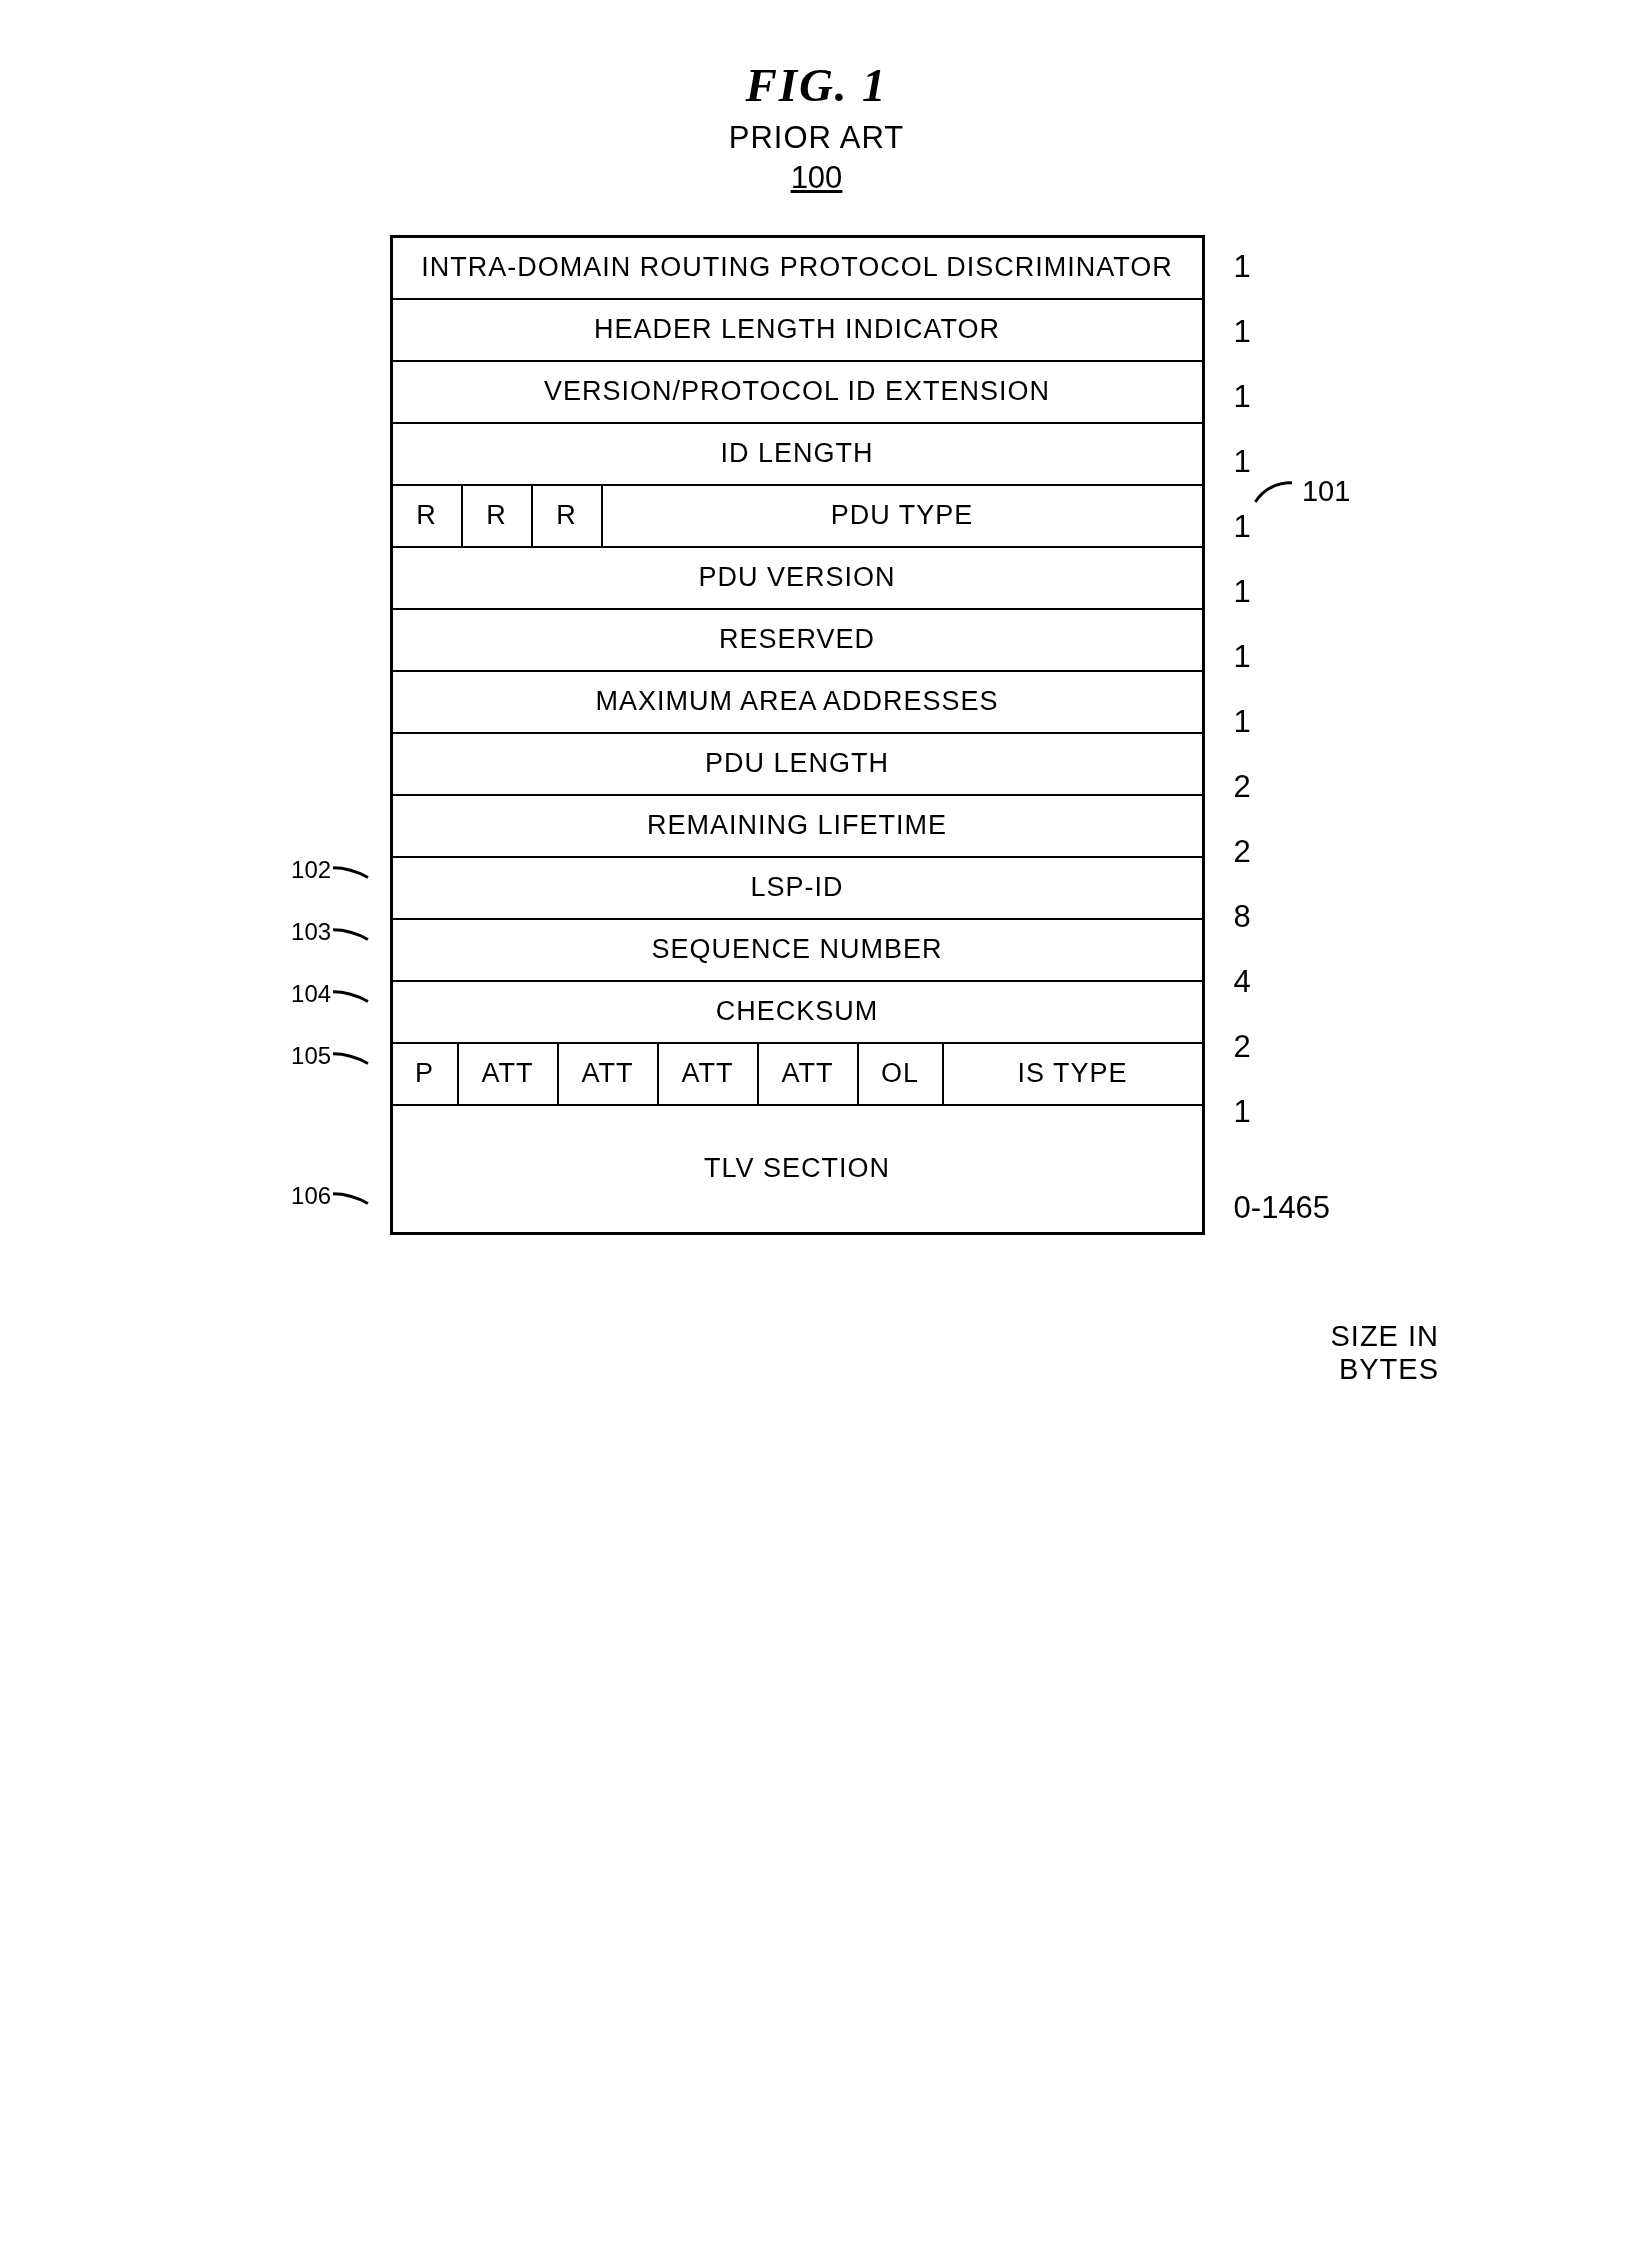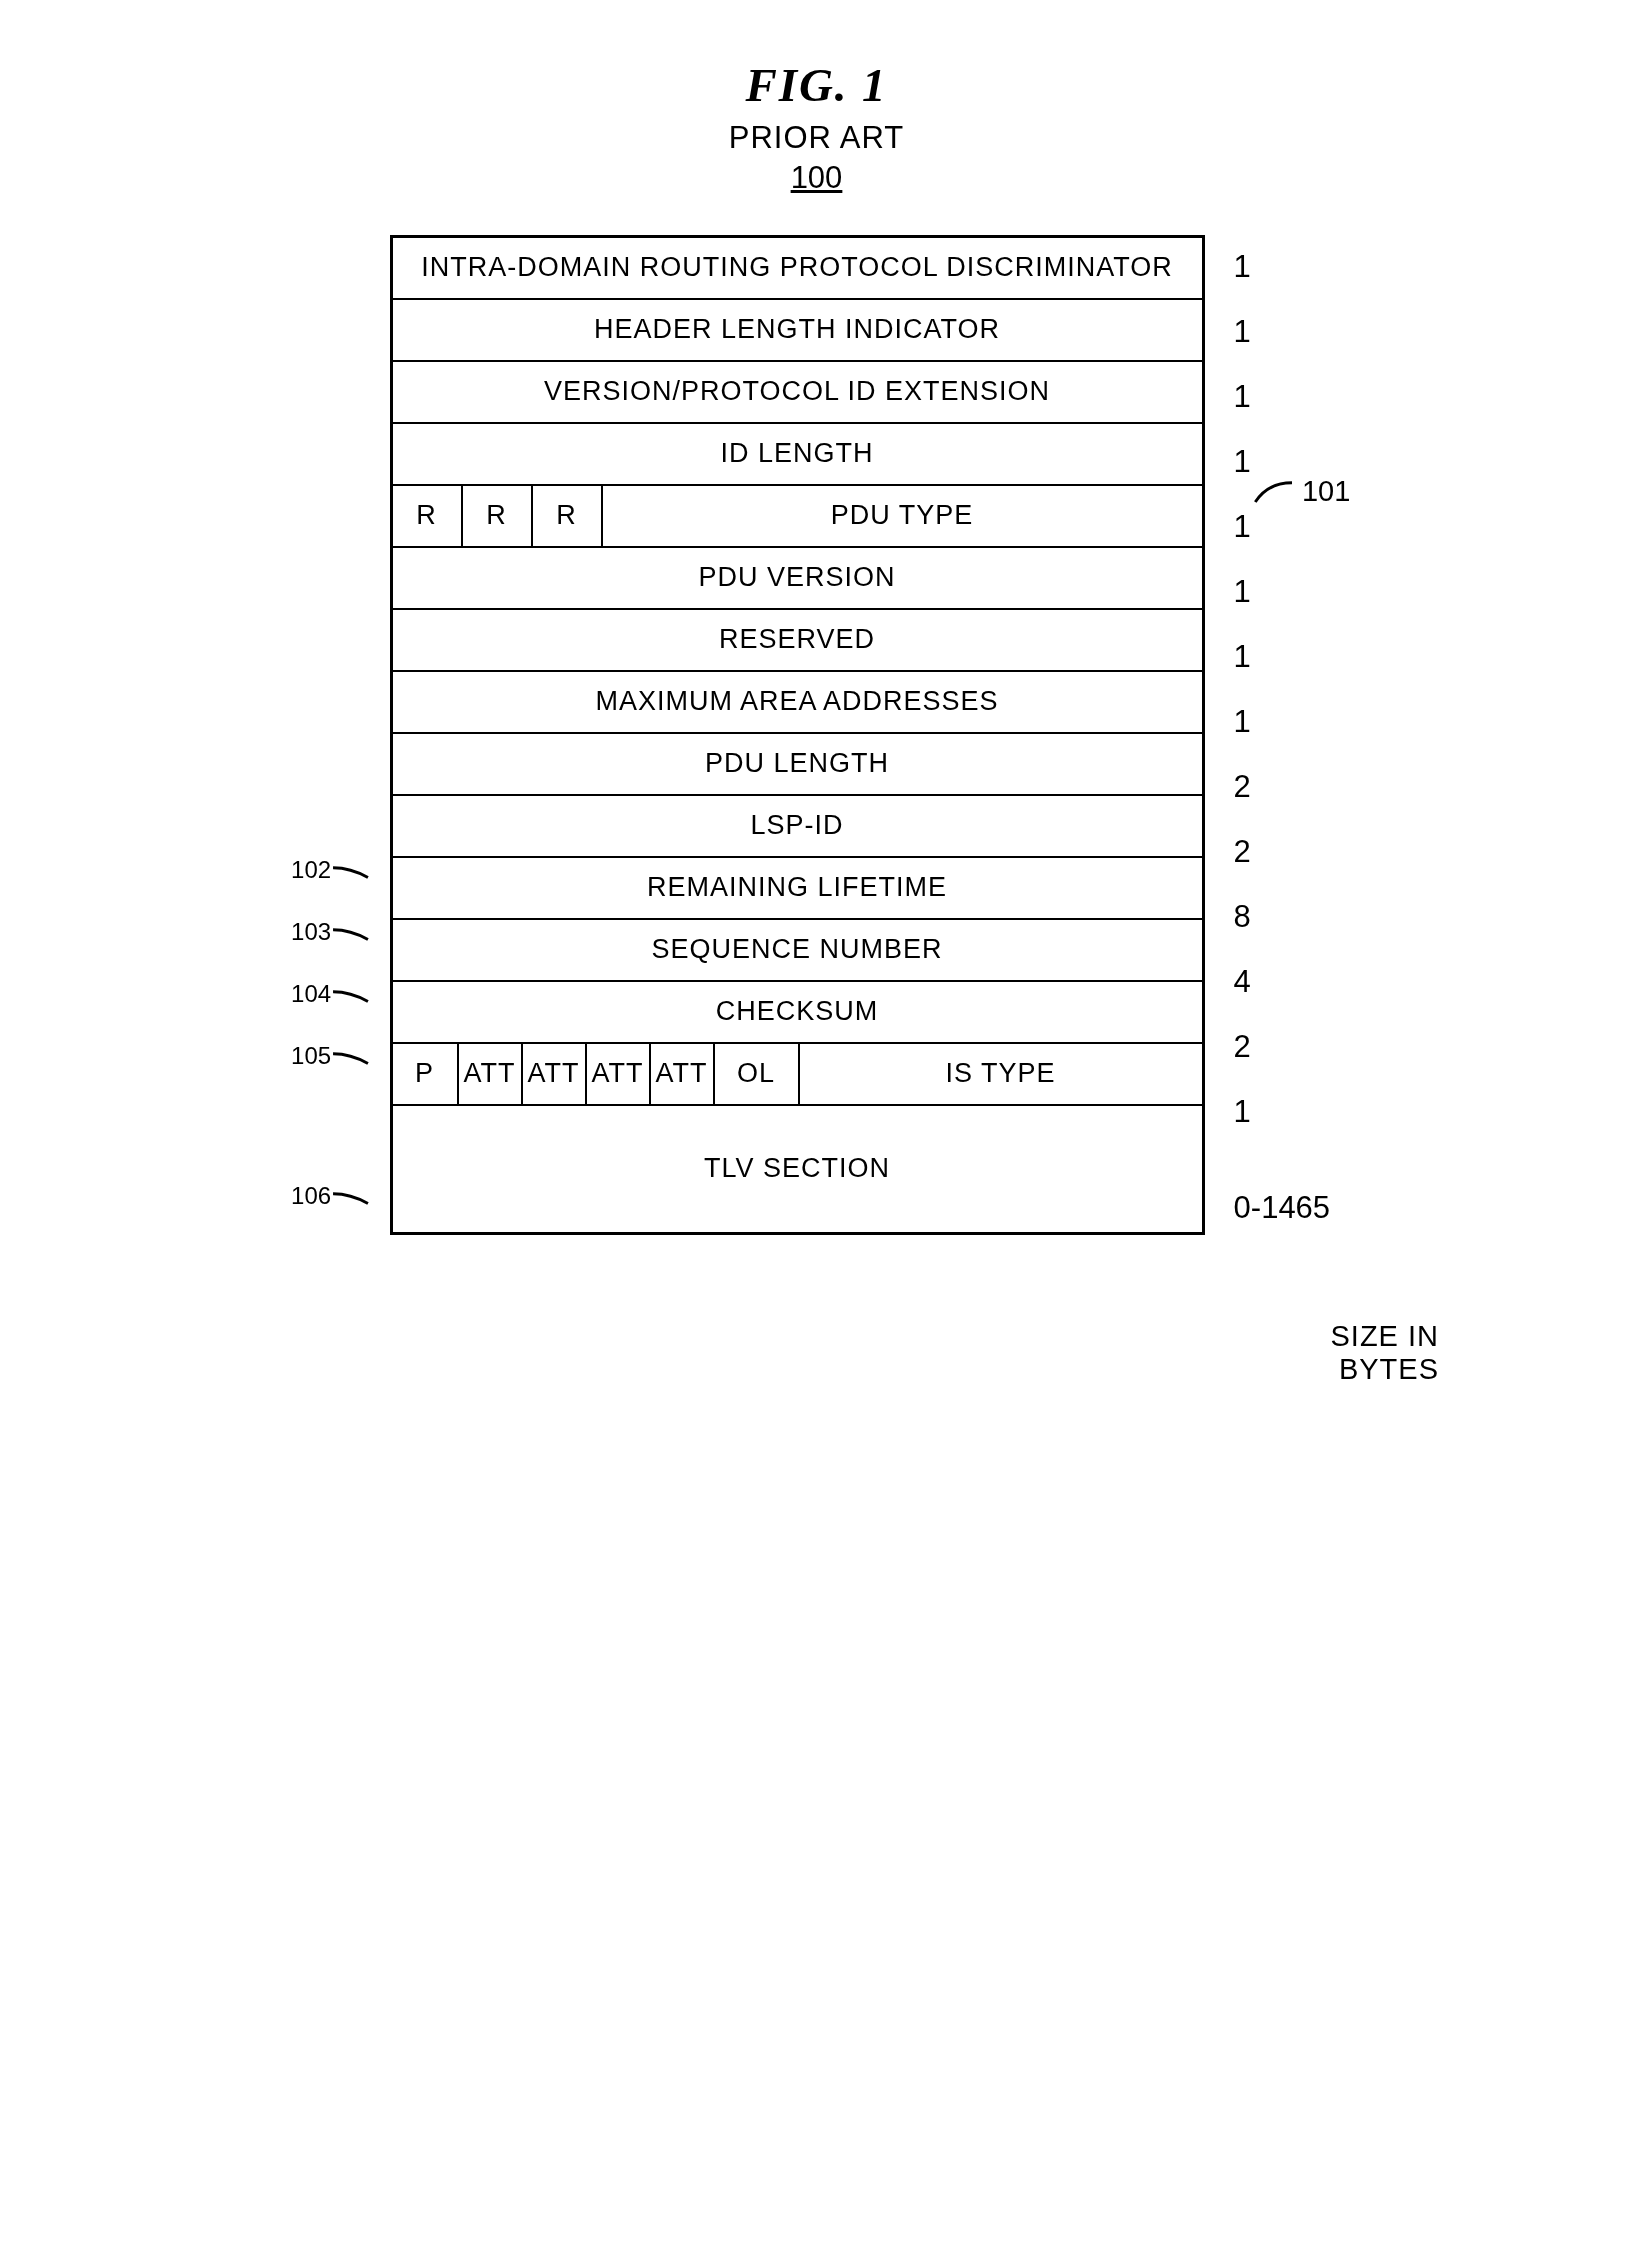--- a/index.html
+++ b/index.html
@@ -76,21 +76,21 @@
       border-right: 2.9px solid black;
       display: flex;
       align-items: center;
       justify-content: center;
       font-size: 27px;
     }
     .seg:last-child { border-right: none; }
     .seg-r { width: 70px; }
     .seg-pdu { flex: 1; }
     .seg-p { width: 66px; }
-    .seg-att { width: 64px; }
+    .seg-att { width: 100px; }
     .seg-ol { width: 85px; }
     .seg-is { flex: 1; }
     .right-col {
       display: flex;
       flex-direction: column;
       font-size: 31px;
       width: 146px;
     }
     .right-item {
       height: 65px;
@@ -186,24 +186,24 @@
     <div class="row">
         <span>RESERVED</span>
       </div>
     <div class="row">
         <span>MAXIMUM AREA ADDRESSES</span>
       </div>
     <div class="row">
         <span>PDU LENGTH</span>
       </div>
     <div class="row">
+        <span>REMAINING LIFETIME</span>
+      </div>
+    <div class="row">
         <span>LSP-ID</span>
-      </div>
-    <div class="row">
-        <span>REMAINING LIFETIME</span>
       </div>
     <div class="row">
         <span>SEQUENCE NUMBER</span>
       </div>
     <div class="row">
         <span>CHECKSUM</span>
       </div>
     <div class="row row-segmented">
       <div class="seg seg-p">P</div>
       <div class="seg seg-att">ATT</div>

